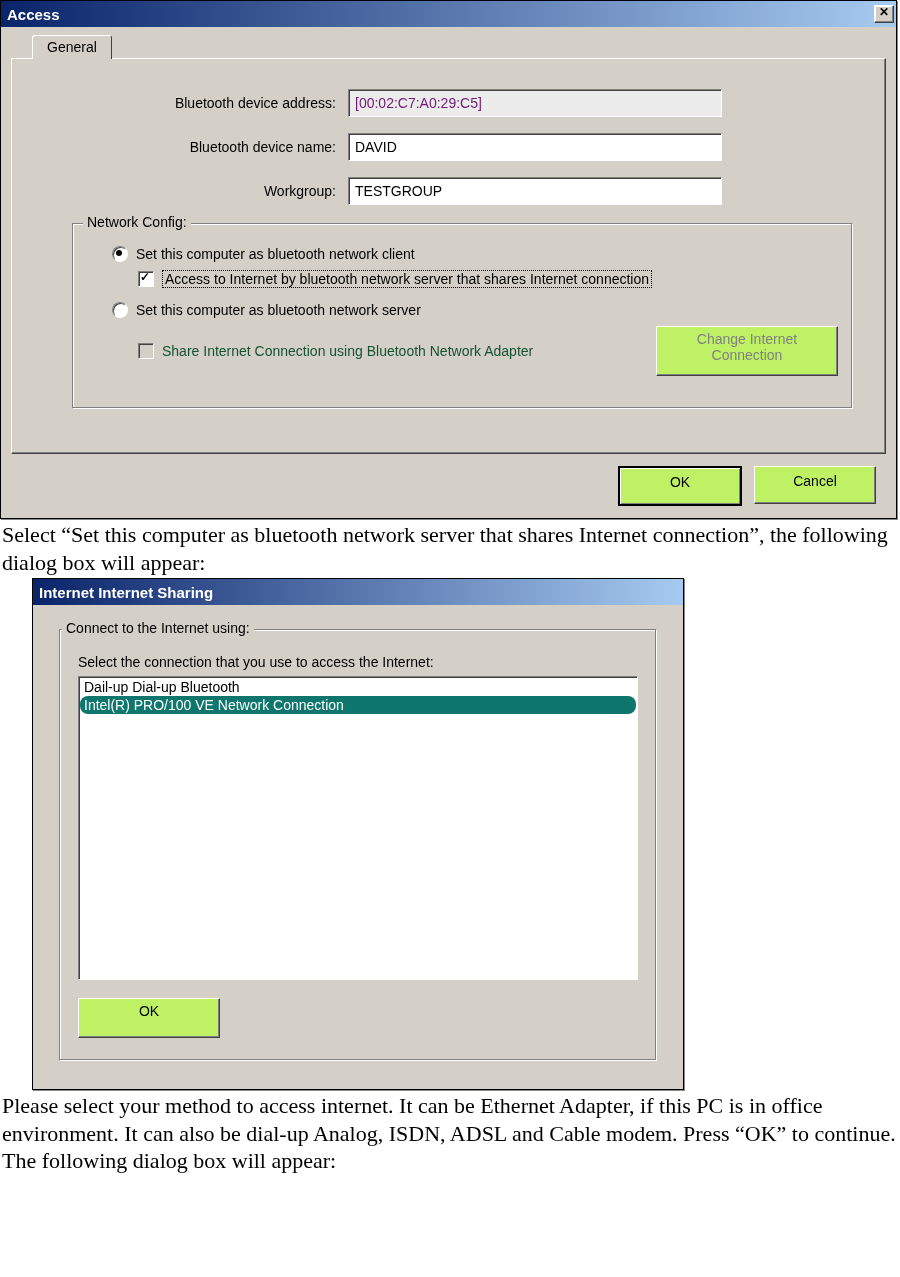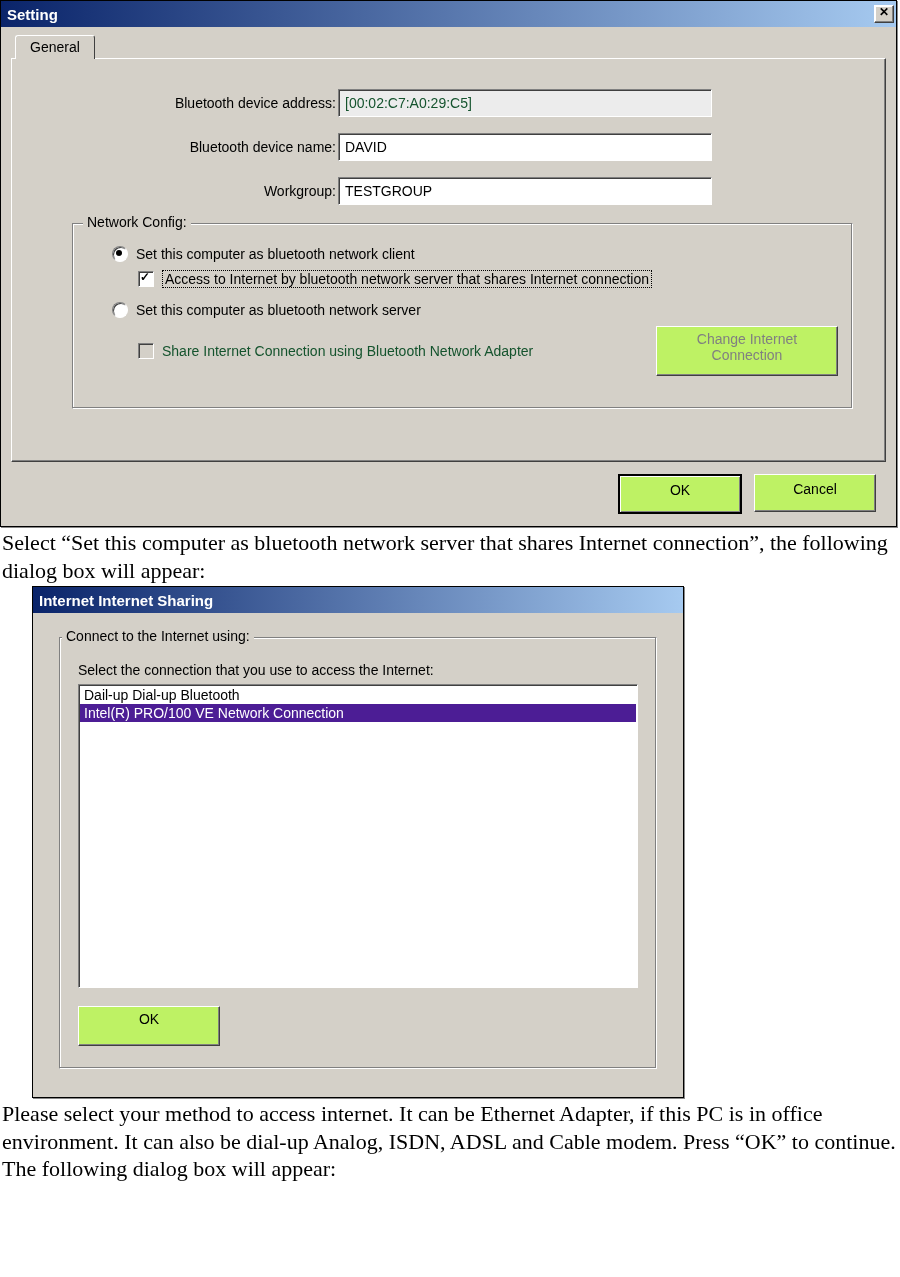--- a/index.html
+++ b/index.html
@@ -52,52 +52,53 @@
     background: #d4d0c8;
     border: 1px solid #fff;
     border-right-color: #404040;
     border-top-left-radius: 3px;
     border-top-right-radius: 3px;
     border-bottom: none;
     padding: 3px 14px 4px 14px;
     position: relative;
     z-index: 2;
     font-size: 14px;
+    margin-left: 17px;
   }
   .tab-panel {
     border: 1px solid #fff;
     border-right-color: #404040;
     border-bottom-color: #404040;
     box-shadow: inset -1px -1px 0 #808080;
     margin-top: -1px;
     padding: 30px 24px 40px 24px;
     background: #d4d0c8;
   }
   .form-row { display: flex; align-items: center; margin-bottom: 16px; }
-  .form-label { width: 300px; text-align: right; padding-right: 2px; }
+  .form-label { width: 300px; text-align: right; padding-right: 12px; }
   .text-field {
     width: 360px; height: 22px;
     border: 1px solid #808080;
     border-right-color: #fff;
     border-bottom-color: #fff;
     box-shadow: inset 1px 1px 0 #404040;
     background: #fff;
     padding: 2px 6px;
     font-family: inherit;
     font-size: 14px;
   }
-  .text-field.readonly { background: #ececec; color: #14532d; }
+  .text-field.readonly { background: #ececec; color: #701a75; }
   
   .fieldset {
     border: 1px solid #808080;
     border-right-color: #fff;
     border-bottom-color: #fff;
     box-shadow: inset -1px -1px 0 #808080, inset 1px 1px 0 #fff;
     position: relative;
-    margin: 18px 8px 12px 36px;
+    margin: 18px 8px 4px 36px;
     padding: 14px 14px 24px 18px;
   }
   .fieldset .legend {
     position: absolute;
     top: -10px; left: 10px;
     background: #d4d0c8;
     padding: 0 4px;
     font-size: 14px;
   }
   .radio-row, .check-row {
@@ -203,32 +204,33 @@
     margin-top: 6px;
     padding: 1px;
     overflow: hidden;
   }
   .list-item {
     padding: 1px 4px;
     font-size: 14px;
     white-space: nowrap;
   }
   .list-item.selected {
-    background: #4c1d95;
+    background: #0f766e;
     color: #fff;
+    border-radius: 8px;
   }
   .ics-ok-row { text-align: center; margin-top: 18px; }
   .ics-ok-row .btn { width: 120px; height: 30px; }
 </style>
 </head>
 <body>
 
 <div class="win-dialog dlg-setting">
   <div class="titlebar">
-    <span class="title-text">Setting</span>
+    <span class="title-text">Access</span>
     <div class="close-btn">✕</div>
   </div>
   <div class="dlg-body">
     <div class="tab-row">
       <div class="tab">General</div>
     </div>
     <div class="tab-panel">
 
       <div class="form-row">
         <div class="form-label">Bluetooth device address:</div>

